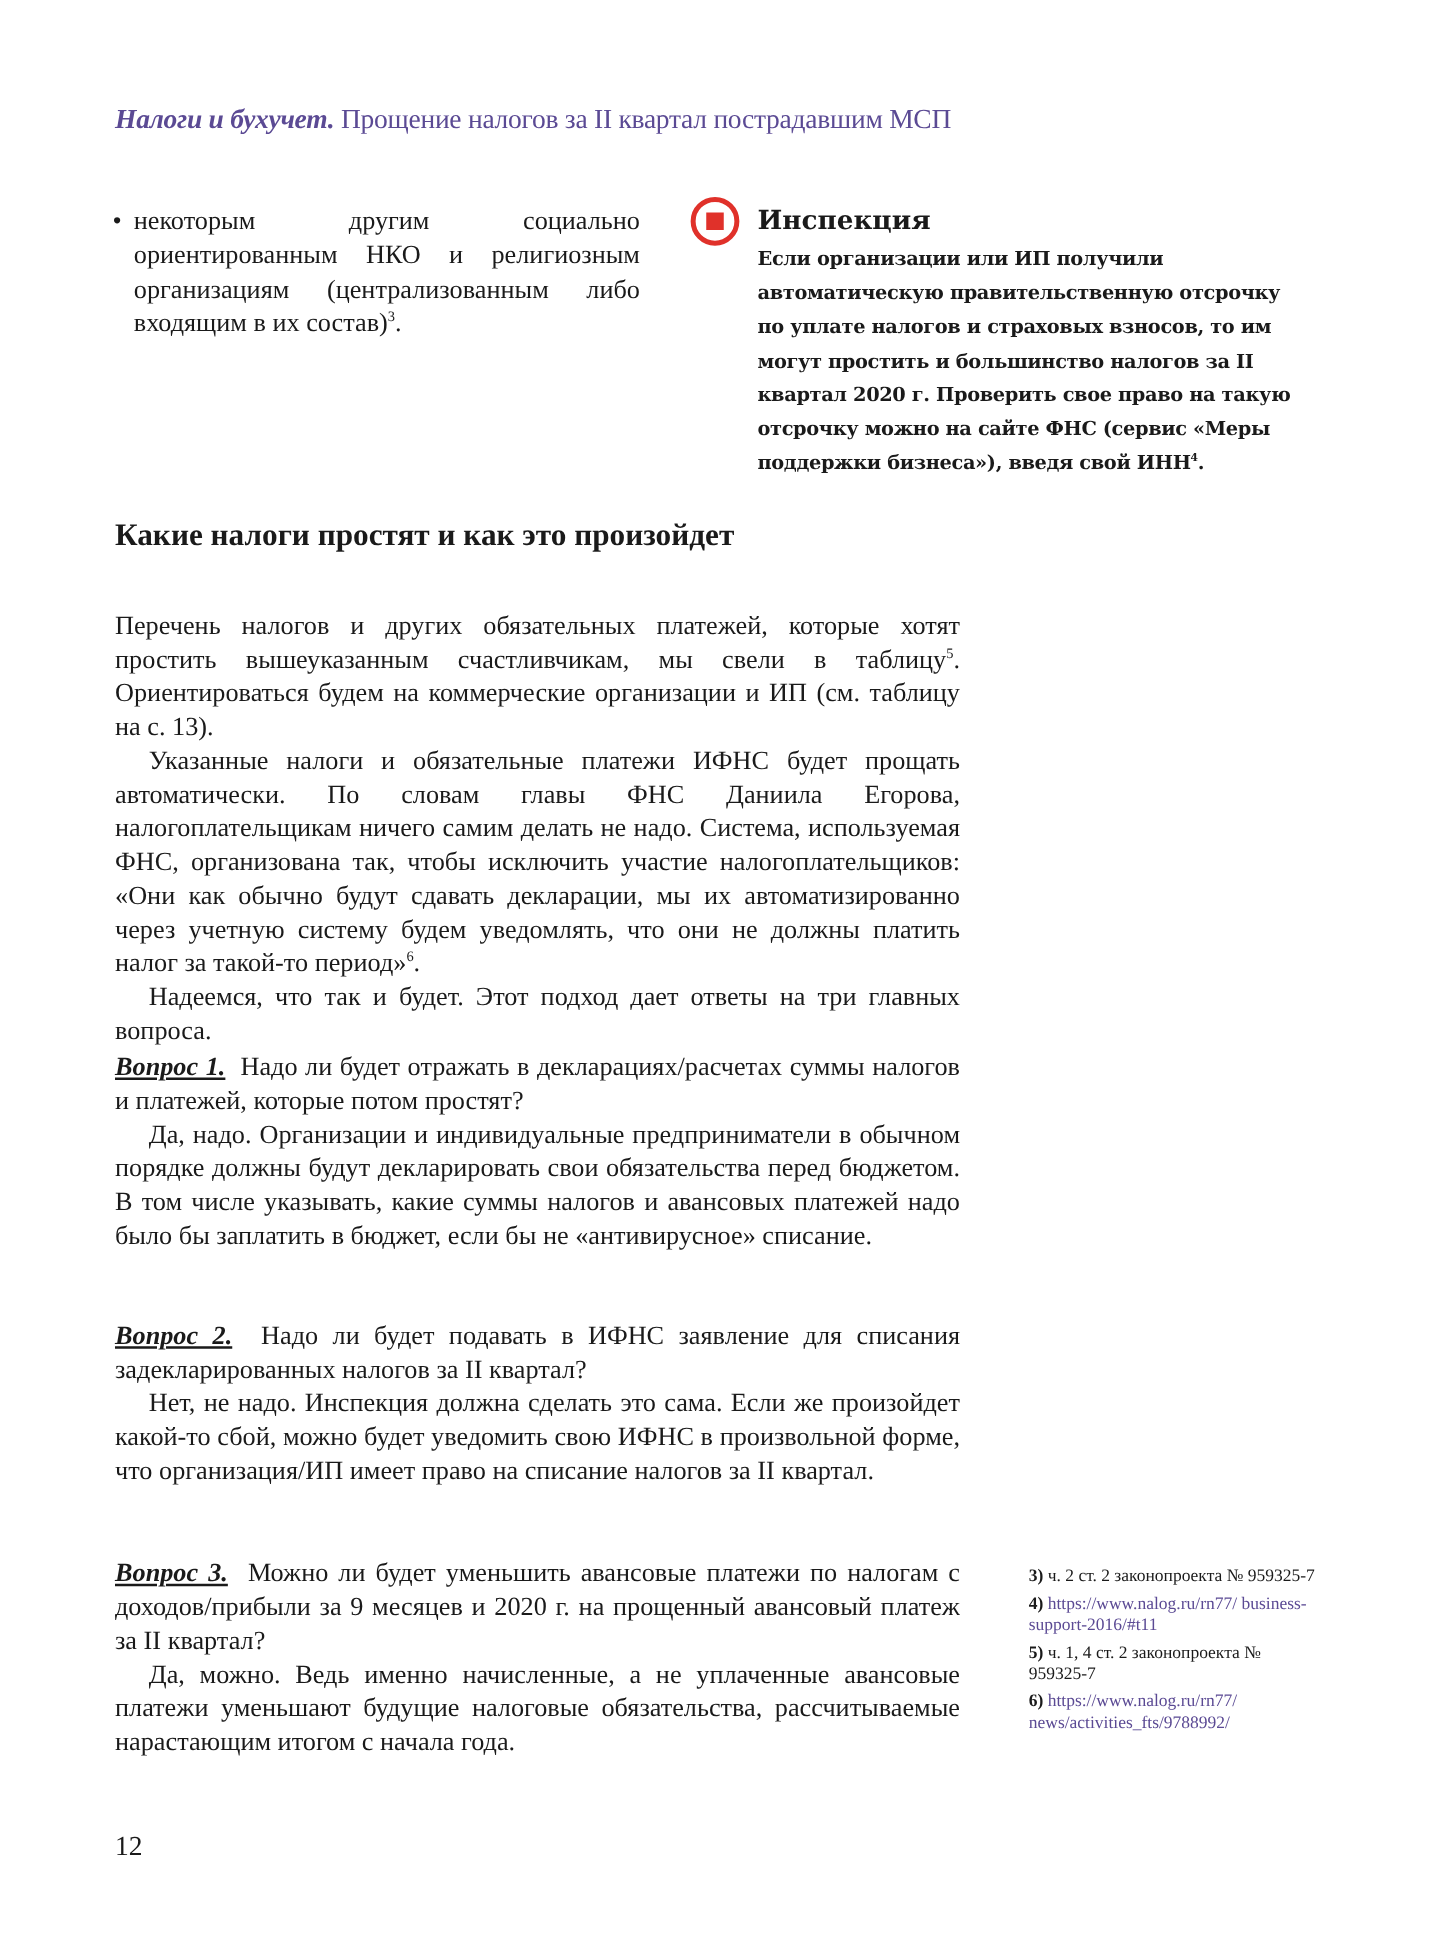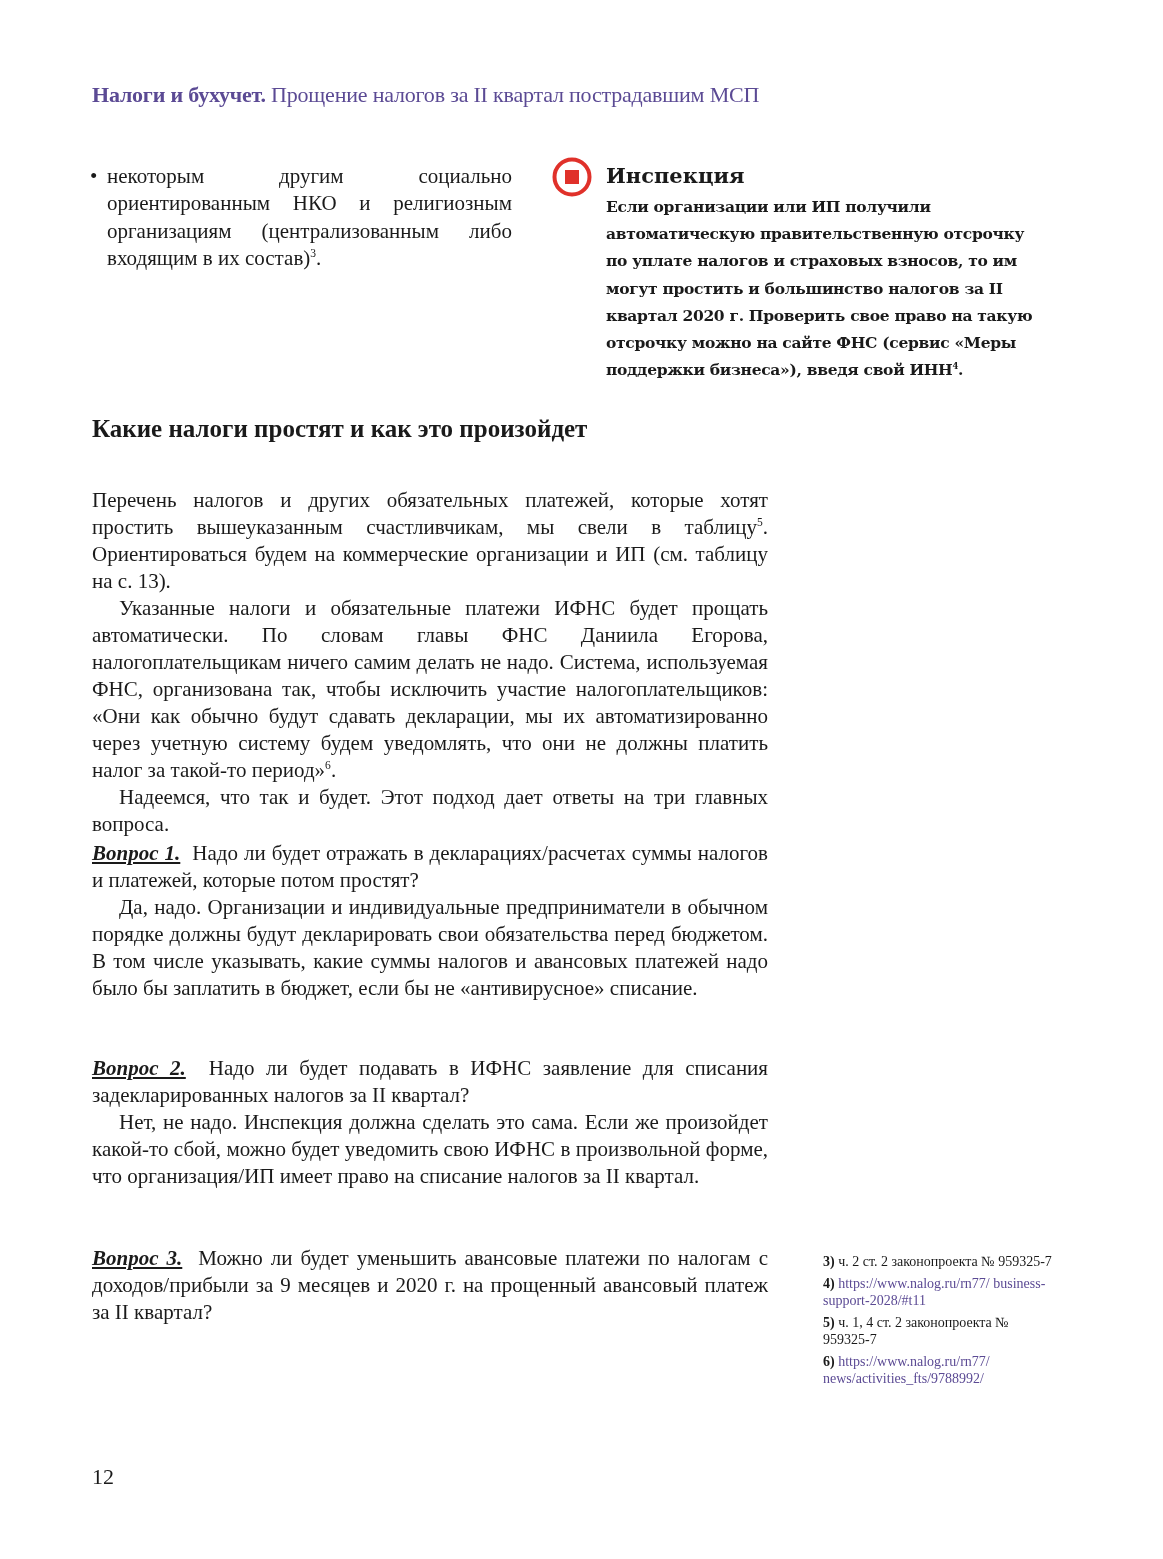--- a/index.html
+++ b/index.html
@@ -1,20 +1,20 @@
 <!DOCTYPE html>
 <html><head>
 <meta charset="utf-8">
 <style>
   html, body { margin: 0; padding: 0; background: #ffffff; }
   body { width: 1163px; height: 1559px; position: relative; overflow: hidden;
          font-family: "Liberation Serif", "DejaVu Serif", serif; color: #1a1a1a; }
   .abs { position: absolute; }
   .running-head { left: 92px; top: 82px; font-size: 22px; color: #5b4a94; white-space: nowrap; letter-spacing: -0.2px; }
-  .running-head .rh-section { font-weight: bold; }
+  .running-head .rh-section { font-weight: bold; font-style: italic; }
   .col-main { left: 92px; width: 676px; font-size: 21px; line-height: 27px; }
   .bullets { left: 92px; top: 163px; width: 420px; font-size: 21px; line-height: 27.3px; margin: 0; padding: 0; list-style: none; }
   .bullets li { position: relative; padding-left: 15px; text-align: justify; }
   .bullets li::before { content: "•"; position: absolute; left: -2px; top: 0; }
   .attn-icon { left: 552px; top: 157px; width: 40px; height: 40px; }
   .attn-title { left: 606px; top: 163px; font-size: 21px; font-weight: bold; font-family: "DejaVu Serif", serif; }
   .attn-body { left: 606px; top: 193px; width: 440px; font-size: 15.5px; line-height: 27.2px; font-weight: bold; font-family: "DejaVu Serif", serif; letter-spacing: -0.3px; }
   sup { font-size: 0.55em; line-height: 0; vertical-align: super; }
   .h2 { left: 92px; top: 415px; font-size: 25px; font-weight: bold; white-space: nowrap; text-align: center; }
   .para { text-align: justify; margin: 0; }
@@ -62,22 +62,23 @@
   <p class="para indent">Да, надо. Организации и индивидуальные предприниматели в обычном порядке должны будут декларировать свои обязательства перед бюджетом. В том числе указывать, какие суммы налогов и авансовых платежей надо было бы заплатить в бюджет, если бы не «антивирусное» списание.</p>
 </div>
 
 <div class="abs col-main block3">
   <p class="para"><span class="q-label">Вопрос 2.</span>&nbsp; <span>Надо ли будет подавать в ИФНС заявление для списания задекларированных налогов за II квартал?</span></p>
   <p class="para indent">Нет, не надо. Инспекция должна сделать это сама. Если же произойдет какой-то сбой, можно будет уведомить свою ИФНС в произвольной форме, что организация/ИП имеет право на списание налогов за II квартал.</p>
 </div>
 
 <div class="abs col-main block4">
   <p class="para"><span class="q-label">Вопрос 3.</span>&nbsp; <span>Можно ли будет уменьшить авансовые платежи по налогам с доходов/прибыли за 9 месяцев и 2020 г. на прощенный авансовый платеж за II квартал?</span></p>
+  <p class="para indent">Да, можно. Ведь именно начисленные, а не уплаченные авансовые платежи уменьшают будущие налоговые обязательства, рассчитываемые нарастающим итогом с начала года.</p>
 </div>
 
 <div class="abs footnotes">
   <p class="fn"><span class="fn-num">3)</span> <span>ч. 2 ст. 2 законопроекта № 959325-7</span></p>
-  <p class="fn"><span class="fn-num">4)</span> <a class="fn-link">https://www.nalog.ru/rn77/ business-support-2028/#t11</a></p>
+  <p class="fn"><span class="fn-num">4)</span> <a class="fn-link">https://www.nalog.ru/rn77/ business-support-2016/#t11</a></p>
   <p class="fn"><span class="fn-num">5)</span> <span>ч. 1, 4 ст. 2 законопроекта № 959325-7</span></p>
   <p class="fn"><span class="fn-num">6)</span> <a class="fn-link">https://www.nalog.ru/rn77/ news/activities_fts/9788992/</a></p>
 </div>
 
 <div class="abs page-number">12</div>
 
 </body></html>

